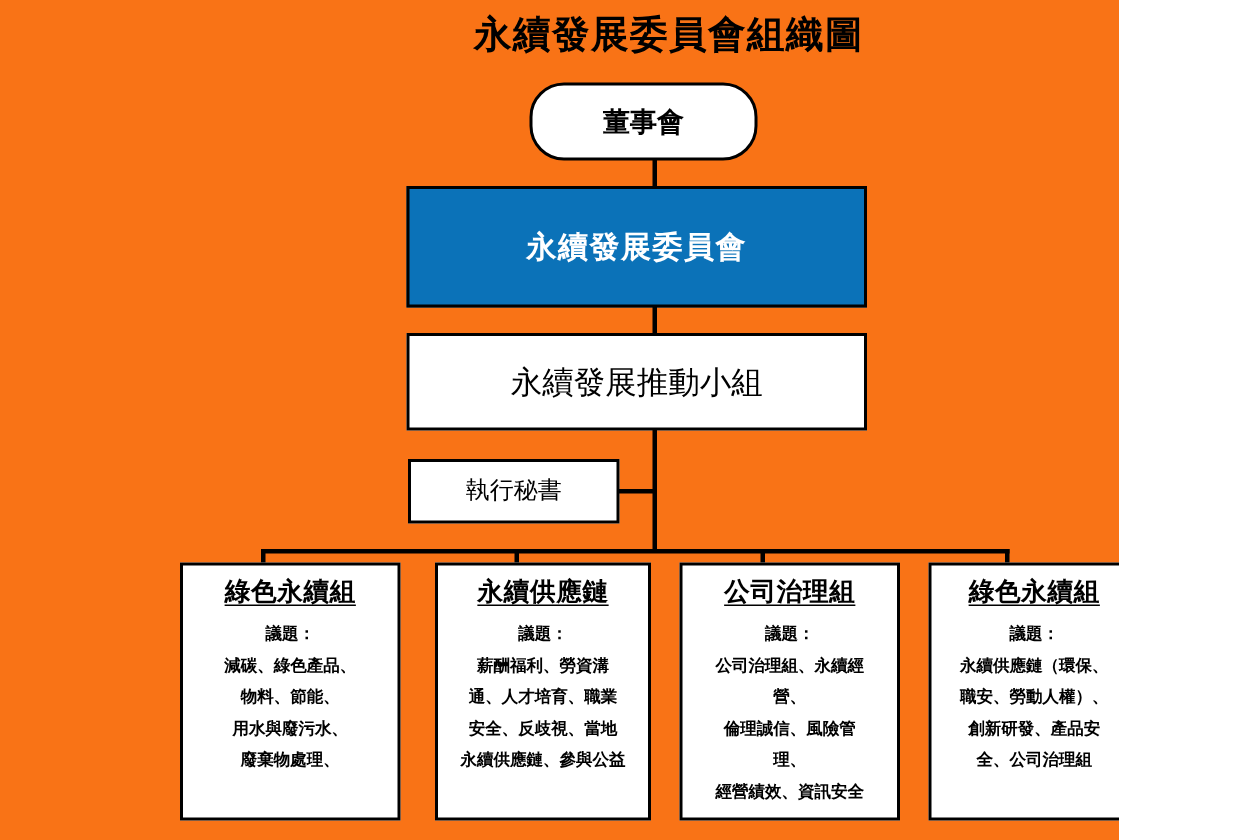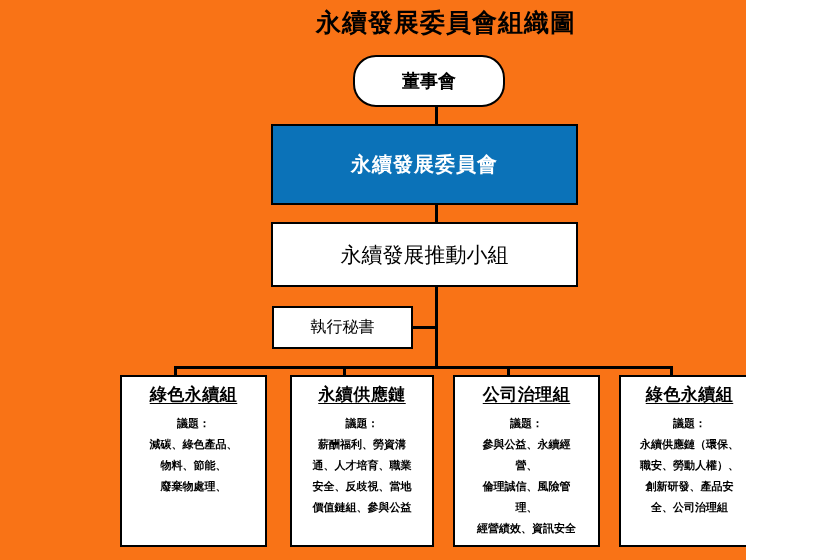--- a/index.html
+++ b/index.html
@@ -122,40 +122,41 @@
   <div class="connector v" id="drop-2"></div>
   <div class="connector v" id="drop-3"></div>
   <div class="connector v" id="drop-4"></div>
 
   <div class="group" id="group-1">
     <div class="group-title">綠色永續組</div>
     <div class="group-body">
         <div class="body-line">議題：</div>
         <div class="body-line">減碳、綠色產品、</div>
         <div class="body-line">物料、節能、</div>
+        <div class="body-line">用水與廢污水、</div>
         <div class="body-line">廢棄物處理、</div>
       </div>
   </div>
 
   <div class="group" id="group-2">
     <div class="group-title">永續供應鏈</div>
     <div class="group-body">
         <div class="body-line">議題：</div>
         <div class="body-line">薪酬福利、勞資溝</div>
         <div class="body-line">通、人才培育、職業</div>
         <div class="body-line">安全、反歧視、當地</div>
-        <div class="body-line">價值鏈組、參與公益</div>
+        <div class="body-line">永續供應鏈、參與公益</div>
       </div>
   </div>
 
   <div class="group" id="group-3">
     <div class="group-title">公司治理組</div>
     <div class="group-body">
         <div class="body-line">議題：</div>
-        <div class="body-line">參與公益、永續經</div>
+        <div class="body-line">公司治理組、永續經</div>
         <div class="body-line">營、</div>
         <div class="body-line">倫理誠信、風險管</div>
         <div class="body-line">理、</div>
         <div class="body-line">經營績效、資訊安全</div>
       </div>
   </div>
 
   <div class="group" id="group-4">
     <div class="group-title">綠色永續組</div>
     <div class="group-body">

